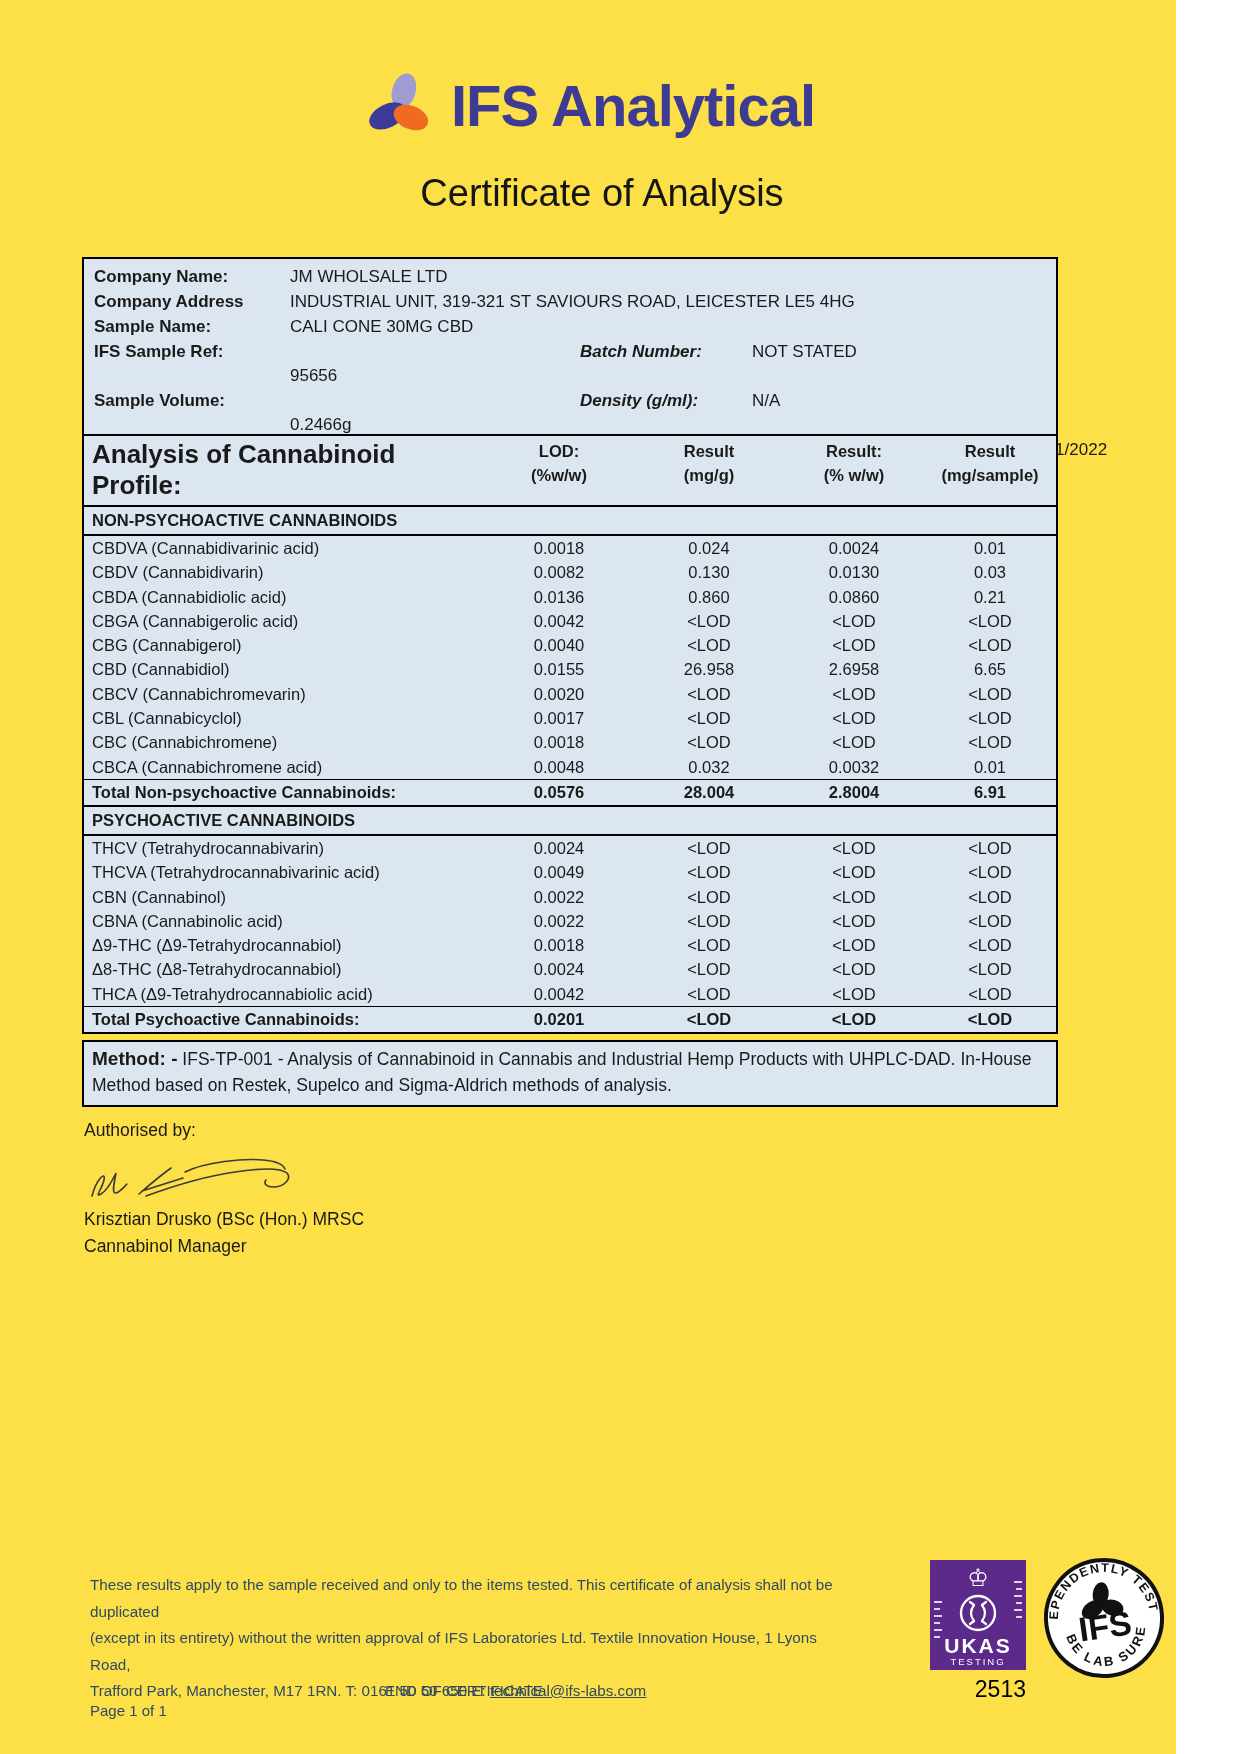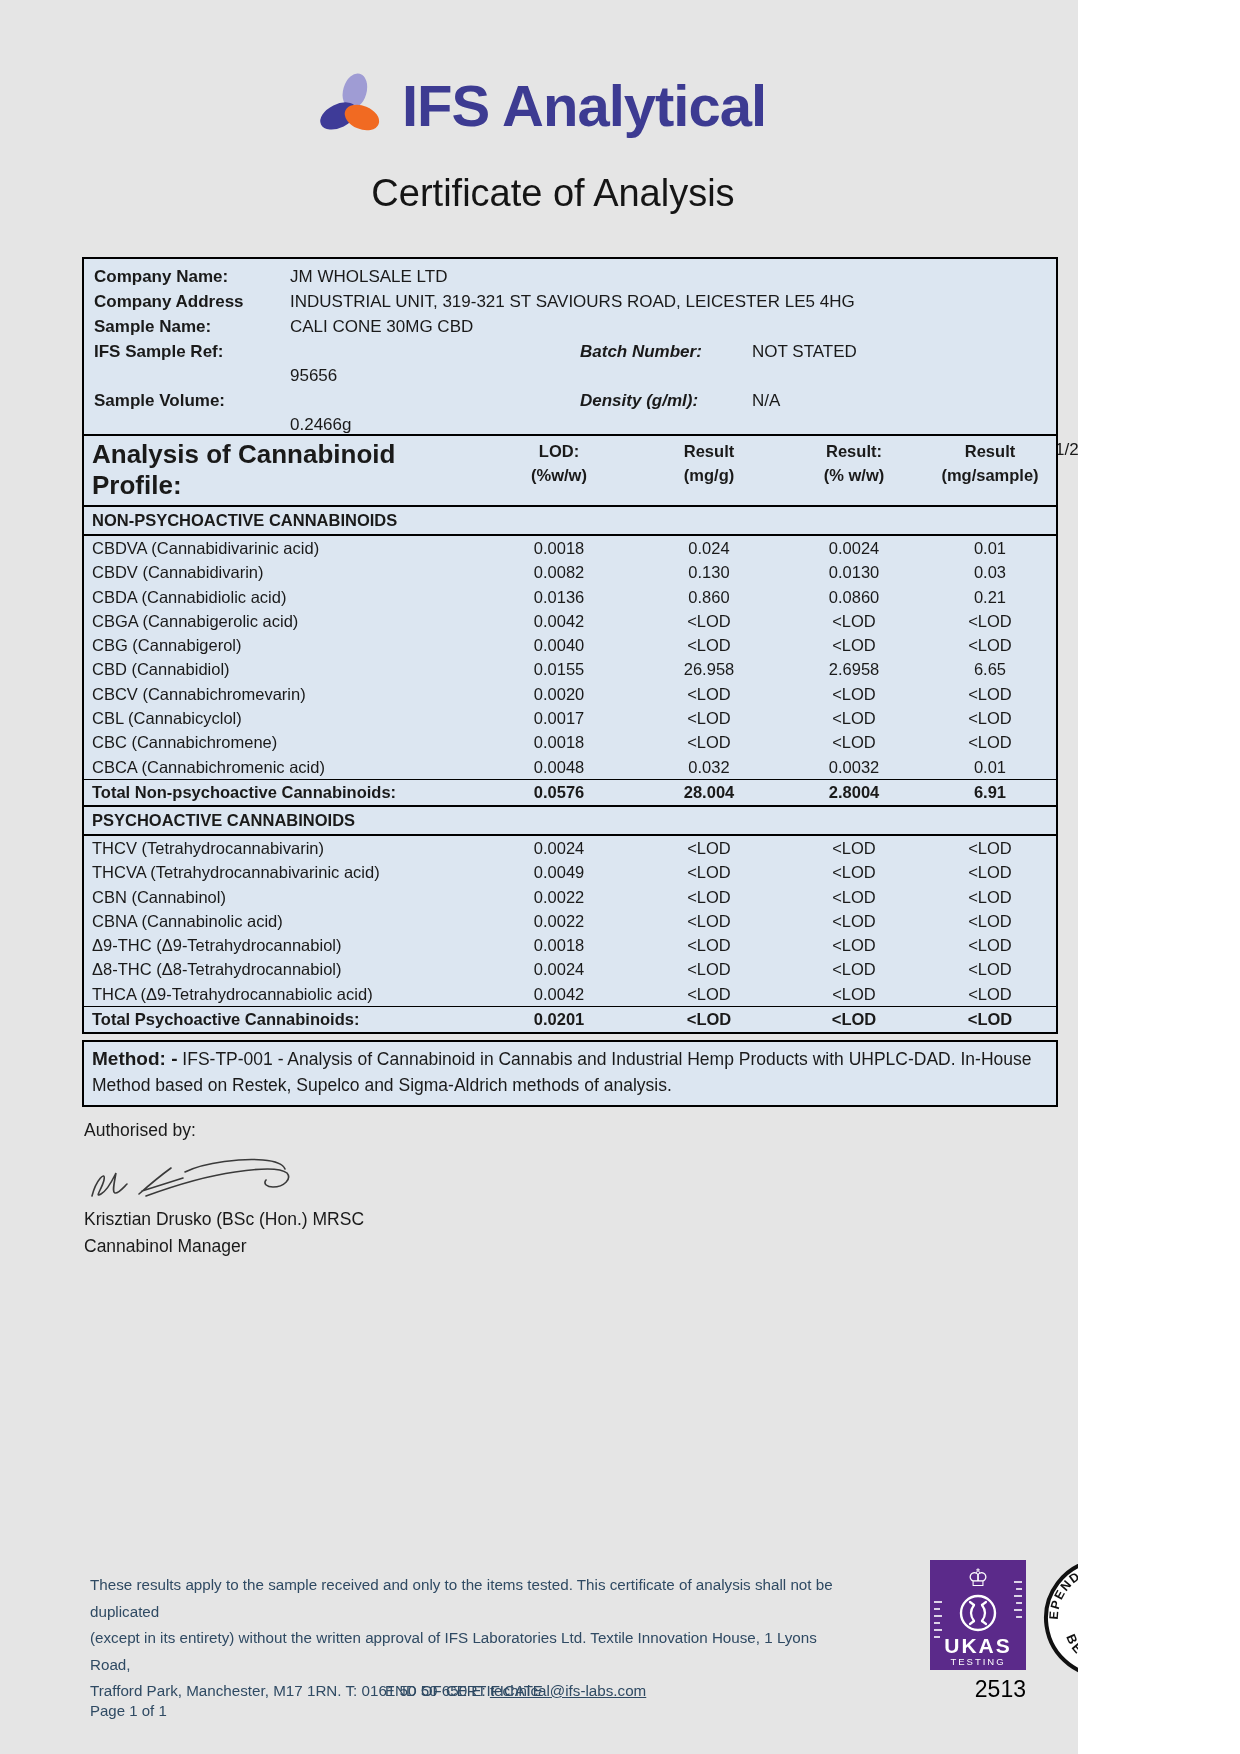--- a/index.html
+++ b/index.html
@@ -1,16 +1,16 @@
 <!DOCTYPE html>
 <html><head>
 <meta charset="utf-8">
 <style>
   html,body{margin:0;padding:0;background:#ffffff;}
-  .page{position:relative;width:1078px;height:1754px;background:#e5e5e5;
+  .page{position:relative;width:1176px;height:1754px;background:#fde047;
         font-family:"Liberation Sans",sans-serif;color:#1a1a1a;overflow:hidden;}
 
   
   .brand-row{position:absolute;top:64px;left:0;width:100%;display:flex;
              justify-content:center;align-items:center;gap:12px;}
   .brand-text{font-size:58px;font-weight:bold;color:#3d3b92;letter-spacing:-1px;}
   .title{position:absolute;top:158px;left:0;width:100%;text-align:center;
          font-size:38px;font-weight:400;margin:14px;color:#151515;}
 
   
@@ -193,21 +193,21 @@
       <span class="c">&lt;LOD</span>
     </div>
     <div class="trow">
       <span class="n">CBC (Cannabichromene)</span>
       <span class="c">0.0018</span>
       <span class="c">&lt;LOD</span>
       <span class="c">&lt;LOD</span>
       <span class="c">&lt;LOD</span>
     </div>
     <div class="trow">
-      <span class="n">CBCA (Cannabichromenic acid)</span>
+      <span class="n">CBCA (Cannabichromene acid)</span>
       <span class="c">0.0048</span>
       <span class="c">0.032</span>
       <span class="c">0.0032</span>
       <span class="c">0.01</span>
     </div>
     <div class="trow total-row">
       <span class="n">Total Non-psychoactive Cannabinoids:</span>
       <span class="c">0.0576</span>
       <span class="c">28.004</span>
       <span class="c">2.8004</span>

